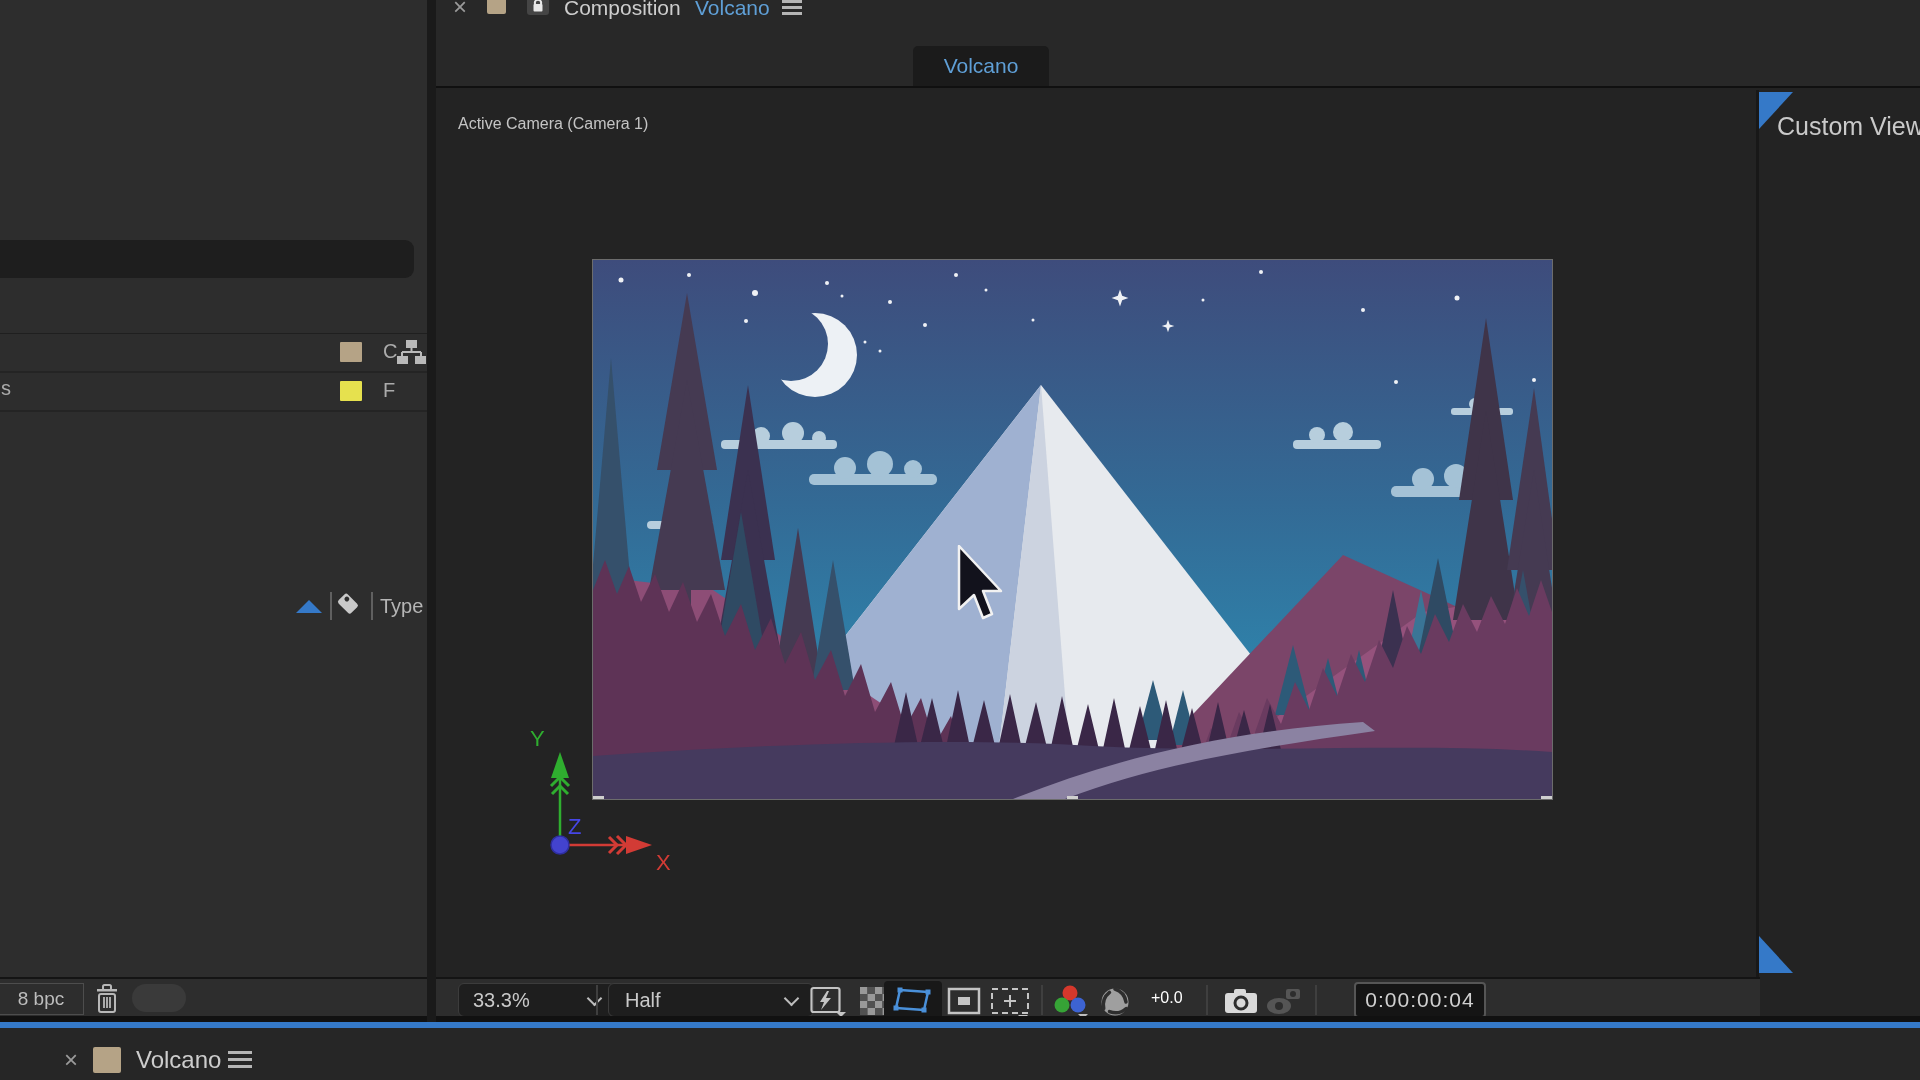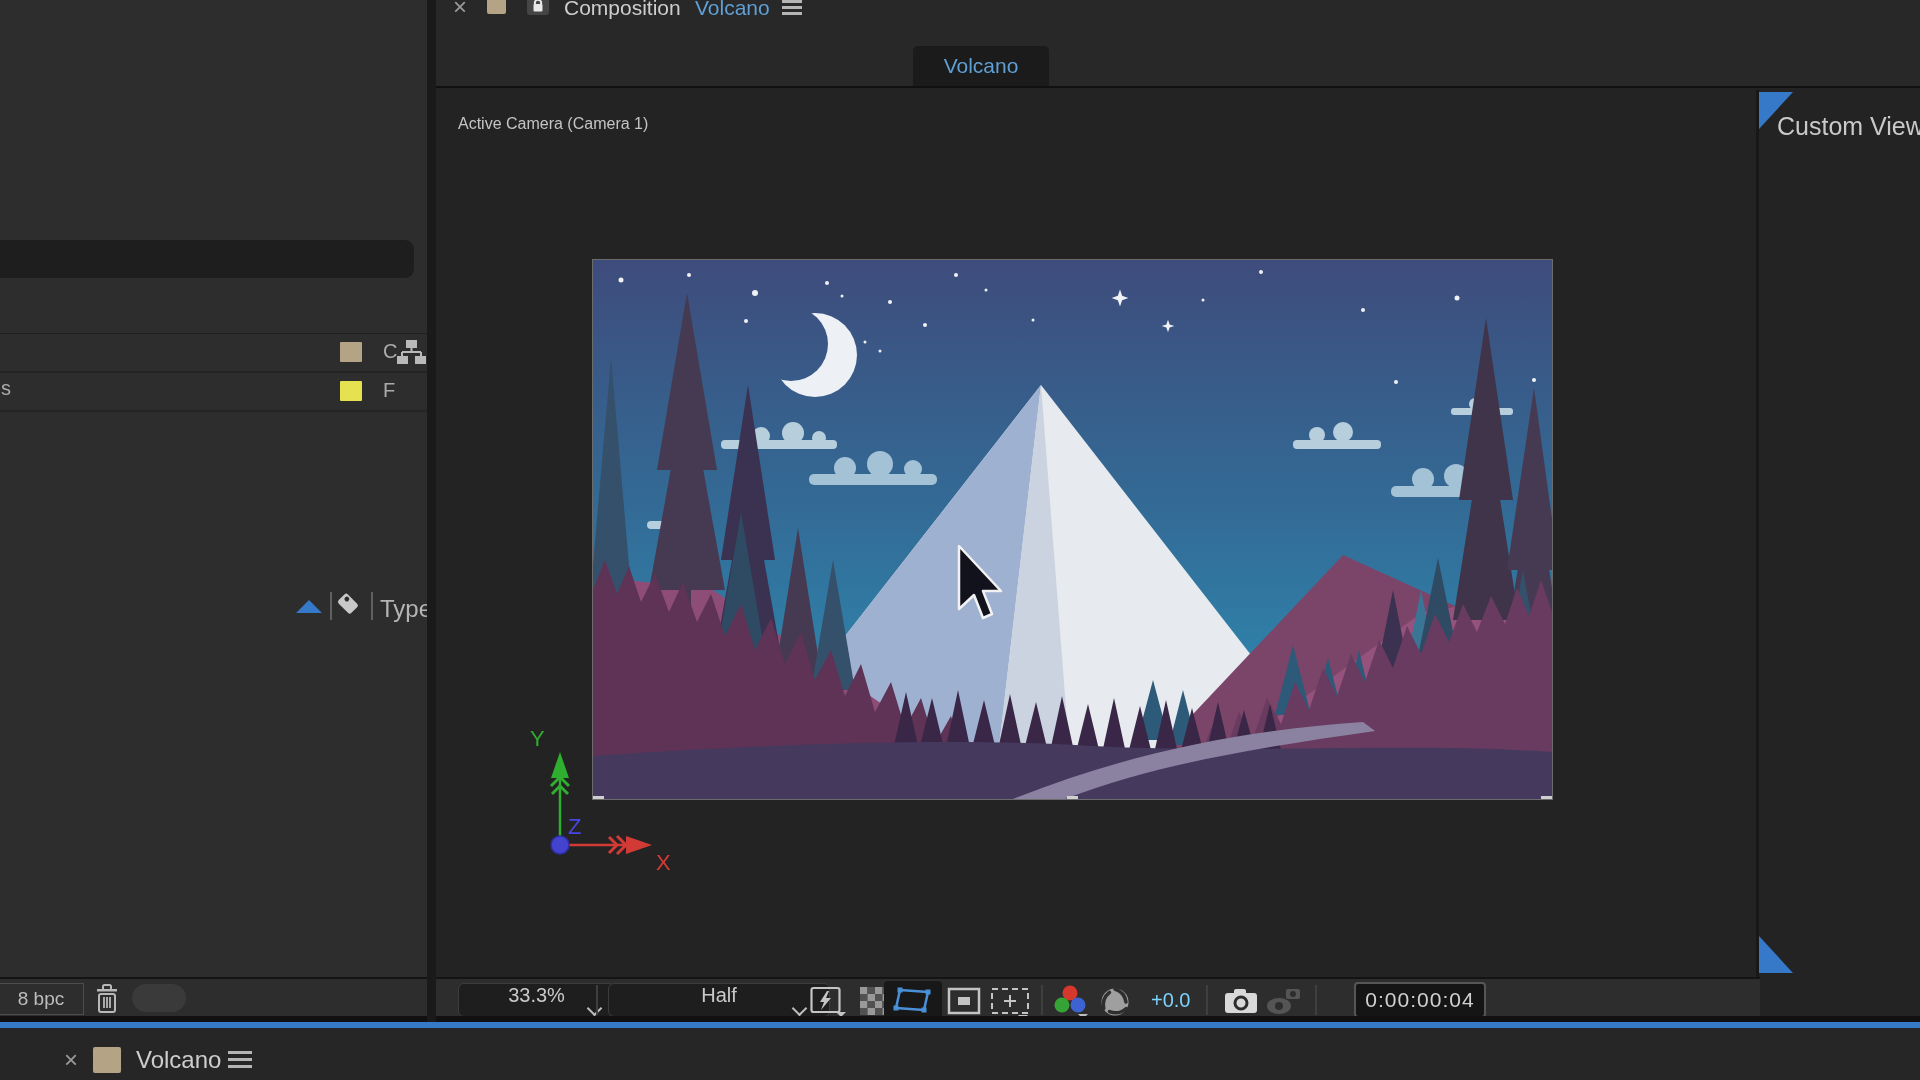--- a/index.html
+++ b/index.html
@@ -12,43 +12,43 @@
   .viewer-header{left:436px;top:0;width:1484px;height:86px;background:#282828;border-bottom:2px solid #101010;}
   .viewer-area{left:436px;top:88px;width:1484px;height:889px;background:#232323;}
   
   .inset-box{left:0;top:240px;width:414px;height:38px;background:#1e1e1e;border-radius:0 9px 9px 0;}
   .hdr-row{left:0;top:292px;width:427px;height:41px;border-bottom:2px solid #1f1f1f;}
   .sort-tri{left:296px;top:308px;width:0;height:0;border-left:13px solid transparent;border-right:13px solid transparent;border-bottom:13px solid #3579c8;}
   .col-div{width:2px;height:28px;background:#606060;top:300px;}
   .row{left:0;width:427px;height:37px;border-bottom:2px solid #242424;background:#2d2d2d;}
   .swatch{left:340px;top:8px;width:22px;height:20px;border-radius:1px;position:absolute;}
   .row-label{position:absolute;left:383px;top:6px;font-size:20px;color:#ababab;}
-  .type-label{left:380px;top:303px;font-size:24px;color:#b5b5b5;}
+  .type-label{left:380px;top:303px;font-size:20px;color:#b5b5b5;}
   .edge-text{left:1px;top:377px;font-size:20px;color:#ababab;}
   
   .ttxt{font-size:21px;top:-4px;}
   .menu-icon i{display:block;background:#b5b5b5;}
   
   .comp-tab{left:477px;top:46px;width:136px;height:40px;background:#1b1b1b;border-radius:5px 5px 0 0;
             display:flex;align-items:center;justify-content:center;font-size:21px;color:#5f9fd6;}
   .view-label{left:458px;top:115px;font-size:16px;color:#c4c4c4;}
   
   .right-divider{left:1756px;top:90px;width:3px;height:887px;background:#181818;}
   .cv-label{left:1777px;top:112px;font-size:25px;color:#c9c9c9;white-space:nowrap;}
   .tri-tl{left:1759px;top:92px;width:34px;height:37px;background:#3579c8;clip-path:polygon(0 0,100% 0,0 100%);}
   .tri-bl{left:1759px;top:936px;width:34px;height:37px;background:#3579c8;clip-path:polygon(0 0,0 100%,100% 100%);}
   
   .comp-frame{left:593px;top:260px;width:959px;height:539px;outline:1px solid rgba(170,170,170,.55);}
   
   .toolbar{left:0;top:977px;width:1760px;height:45px;background:#2d2d2d;border-top:2px solid #141414;}
   .dd{position:absolute;top:4px;height:32px;background:#1e1e1e;border:1px solid #3c3c3c;border-radius:6px;
-      display:flex;align-items:center;font-size:20px;color:#c9c9c9;flex-direction:column;}
+      display:flex;align-items:center;font-size:20px;color:#c9c9c9;}
   .caret{width:9px;height:9px;border-right:2px solid #bdbdbd;border-bottom:2px solid #bdbdbd;transform:rotate(45deg);margin-left:auto;}
   .sep{position:absolute;top:6px;width:2px;height:30px;background:#3f3f3f;}
-  .exposure{position:absolute;left:1151px;top:10px;font-size:20px;color:#7dd3fc;}
+  .exposure{position:absolute;left:1151px;top:10px;font-size:16px;color:#ffffff;}
   .timecode{position:absolute;left:1327px;top:3px;width:128px;height:32px;background:#151515;border:2px solid #565656;
             border-radius:4px;display:flex;align-items:center;justify-content:center;font-size:21px;color:#d0d0d0;letter-spacing:1px;margin-left:27px;}
   .bpc-box{position:absolute;left:-2px;top:4px;width:84px;height:30px;border:1px solid #4d4d4d;
            display:flex;align-items:center;justify-content:center;font-size:19px;color:#bdbdbd;}
   .pill{position:absolute;left:132px;top:5px;width:54px;height:28px;border-radius:14px;background:#3a3a3a;}
   
   .dark-strip{left:0;top:1016px;width:1920px;height:6px;background:#111;}
   .blue-line{left:0;top:1022px;width:1920px;height:6px;background:#3579c8;}
   .timeline{left:0;top:1028px;width:1920px;height:52px;background:#262626;}
   .icon-tile{position:absolute;background:#181818;border-radius:4px;}
@@ -264,21 +264,21 @@
       <path d="M10 13 v11 M13 13 v11 M16 13 v11" stroke="#b8b8b8" stroke-width="1.8"></path>
     </svg>
     <div class="pill"></div>
 
     <div class="dd" style="left:458px;width:127px;padding:0 14px">
       <span>33.3%</span>
       <span class="caret" style="margin-top:-4px"></span>
     </div>
     <div class="sep" style="left:596px"></div>
 
-    <div class="dd" style="left:608px;width:172px;padding:0 24px">
+    <div class="dd" style="left:608px;width:172px;padding:0 16px">
       <span>Half</span>
       <span class="caret" style="margin-top:-4px"></span>
     </div>
 
     <svg class="abs" style="left:810px;top:6px" width="38" height="33" viewBox="0 0 38 33">
       <rect x="1.5" y="3" width="28" height="24" rx="2" fill="none" stroke="#c4c4c4" stroke-width="2.2"></rect>
       <polygon points="17,6 10,17 14,17 11,25 21,13 16,13 19,6" fill="#c4c4c4"></polygon>
       <polygon points="26,27 36,27 31,32" fill="#c4c4c4"></polygon>
     </svg>
     <svg class="abs" style="left:860px;top:8px" width="30" height="28" viewBox="0 0 30 28">

